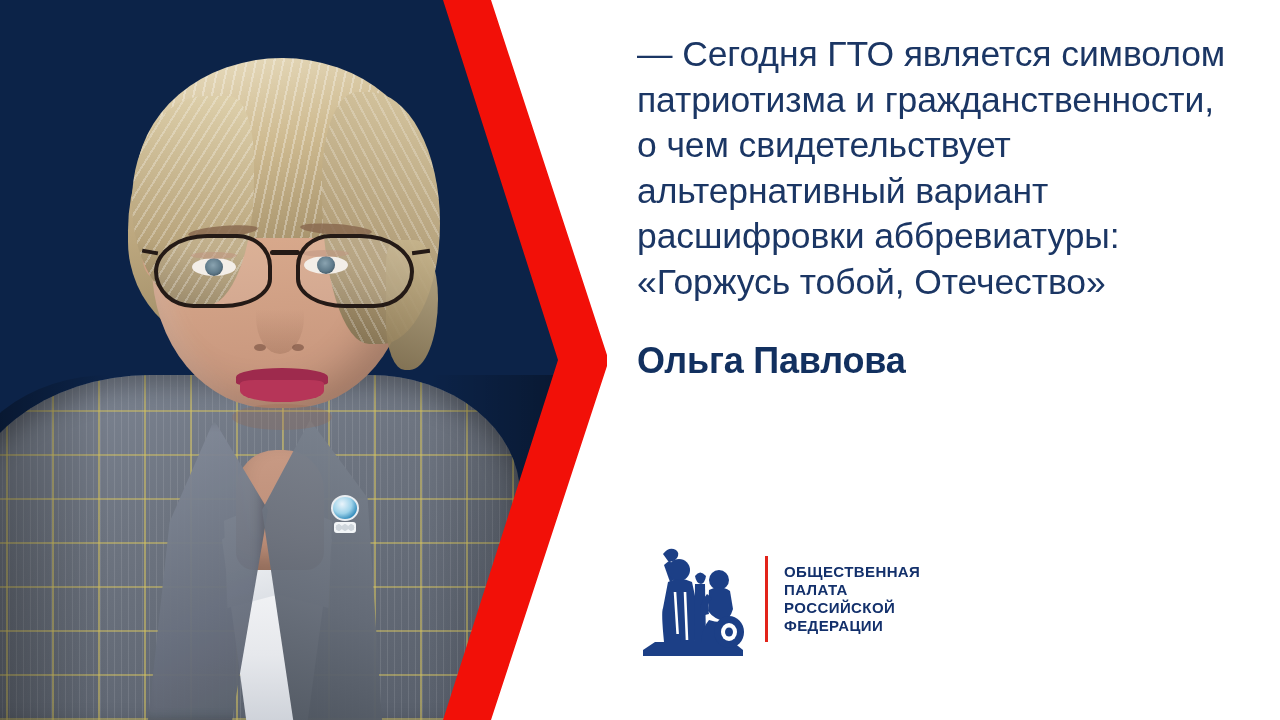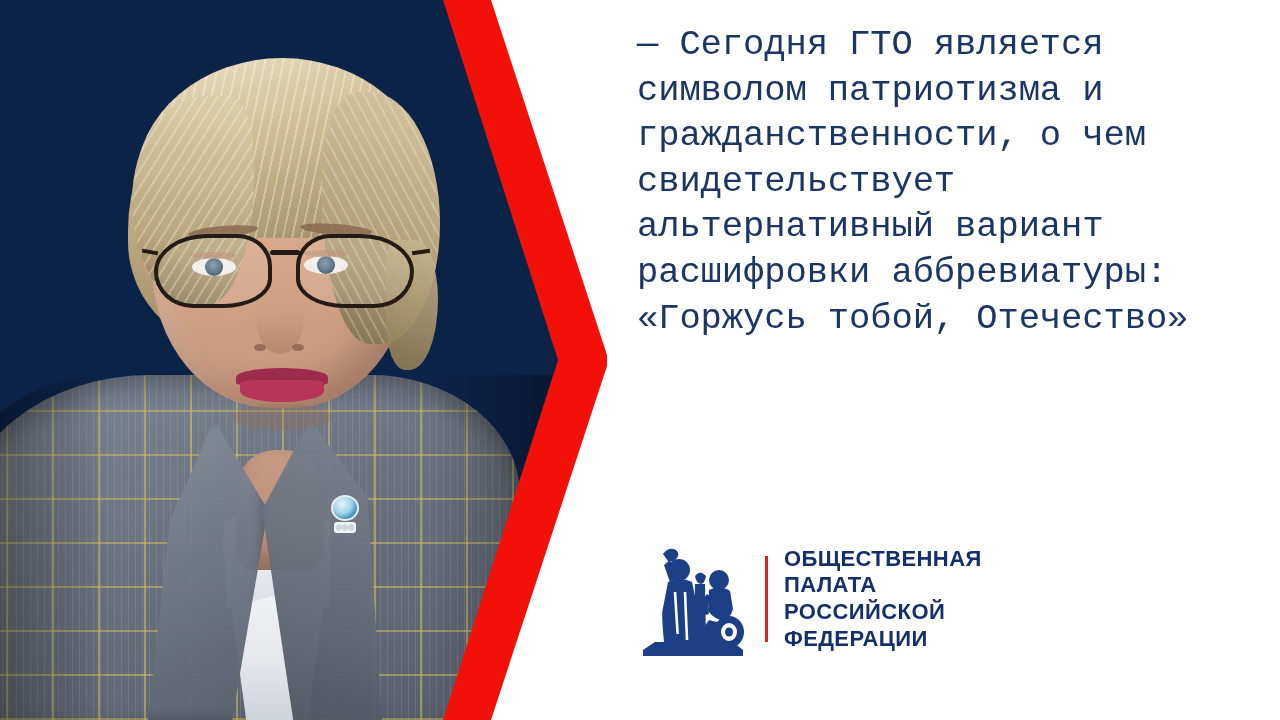--- a/index.html
+++ b/index.html
@@ -419,28 +419,27 @@
   .content {
     position: absolute;
     left: 637px;
     top: 0;
     width: 620px;
     height: 720px;
     z-index: 4;
   }
   .quote {
     margin: 0;
-    padding-top: 22px;
+    padding-top: 32px;
     font-size: 35.5px;
     line-height: 1.285;
     color: #1b3664;
     font-weight: 400;
     letter-spacing: -0.1px;
     max-width: 600px;
-    font-family: Liberation Mono, monospace;
   }
   .speaker-name {
     margin: 0;
     padding-top: 34px;
     font-size: 36px;
     line-height: 1.15;
     font-weight: 700;
     color: #12305f;
     letter-spacing: -0.2px;
   }
@@ -464,21 +463,21 @@
     gap: 16px;
   }
   .logo-emblem { width: 112px; height: 122px; flex: 0 0 auto; }
   .logo-rule {
     width: 3px;
     height: 86px;
     background: #e2231a;
     flex: 0 0 auto;
   }
   .logo-text {
-    font-size: 22px;
+    font-size: 15px;
     line-height: 1.21;
     font-weight: 700;
     color: #13306b;
     letter-spacing: 0.4px;
   }
   .logo-text span { display: block; }
 </style>
 </head>
 <body>
 
@@ -545,20 +544,21 @@
   </div>
 
   <div class="navy-panel"></div>
 
   <div class="red-chevron"></div>
 
   <div class="content">
 
     <p class="quote">— Сегодня ГТО является символом патриотизма и гражданственности, о чем свидетельствует альтернативный вариант расшифровки аббревиатуры: «Горжусь тобой, Отечество»</p>
 
+    <p class="speaker-name">Ольга Павлова</p>
 
 
     <div class="logo">
 
       <svg class="logo-emblem" viewBox="0 0 112 122">
         <g fill="#1c3f86">
 
           <path d="M6 112 L18 104 L96 104 L106 112 L106 118 L6 118 Z"></path>
 
           <path d="M26 16 q6 -8 13 -4 q4 3 1 8 q-4 5 -9 3 z"></path>

